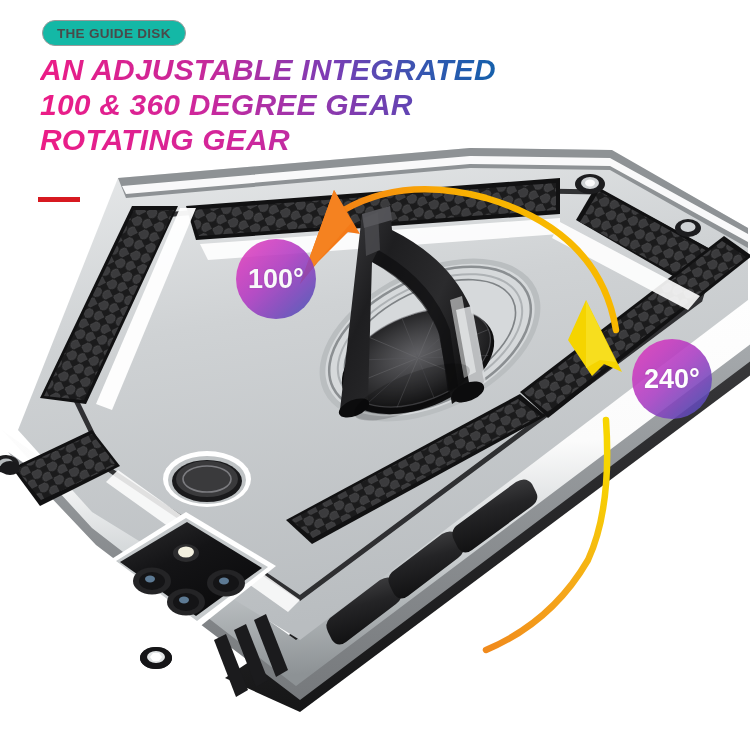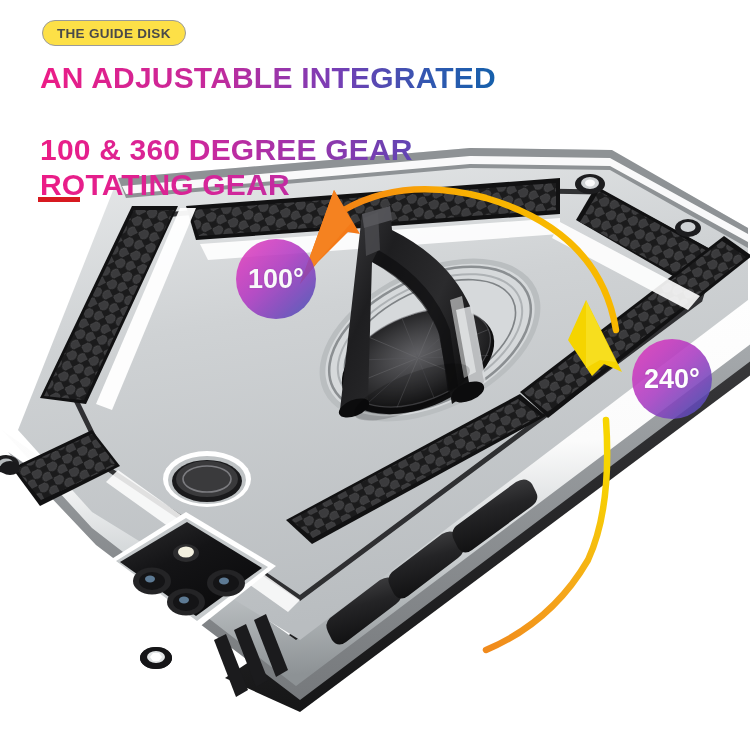--- a/index.html
+++ b/index.html
@@ -34,48 +34,48 @@
     align-items: center;
     justify-content: center;
     border: 1.4px solid #9a9a9a;
     border-radius: 14px;
     box-sizing: border-box;
     color: #4a4a4a;
     font-size: 13.5px;
     font-weight: bold;
     letter-spacing: 0.3px;
     white-space: nowrap;
-    background: #fde047;
+    background: #14b8a6;
     z-index: 40;
   }
 
   .headline {
     position: absolute;
     left: 40px;
-    top: 60px;
+    top: 52px;
     z-index: 40;
+    font-style: italic;
   }
   .headline .hl {
     display: block;
     font-size: 30px;
     font-weight: bold;
     line-height: 35px;
     letter-spacing: 0.2px;
     white-space: nowrap;
     -webkit-background-clip: text;
     background-clip: text;
     color: transparent;
     -webkit-text-fill-color: transparent;
   }
   .headline .hl1 {
     background-image: linear-gradient(90deg, #ec1c86 0%, #c42a9c 38%, #7a3db5 64%, #2f58b0 86%, #1560ab 100%);
   }
   .headline .hl2 {
     background-image: linear-gradient(90deg, #ec1c86 0%, #d3269a 32%, #9b35ac 58%, #5a46b4 84%, #3f4db7 100%);
-    margin-top: 37px;
   }
   .headline .hl3 {
     background-image: linear-gradient(90deg, #ec1c86 0%, #d3269a 40%, #a833ad 75%, #8a39b2 100%);
   }
 
   .red-rule {
     position: absolute;
     left: 38px;
     top: 197px;
     width: 42px;

